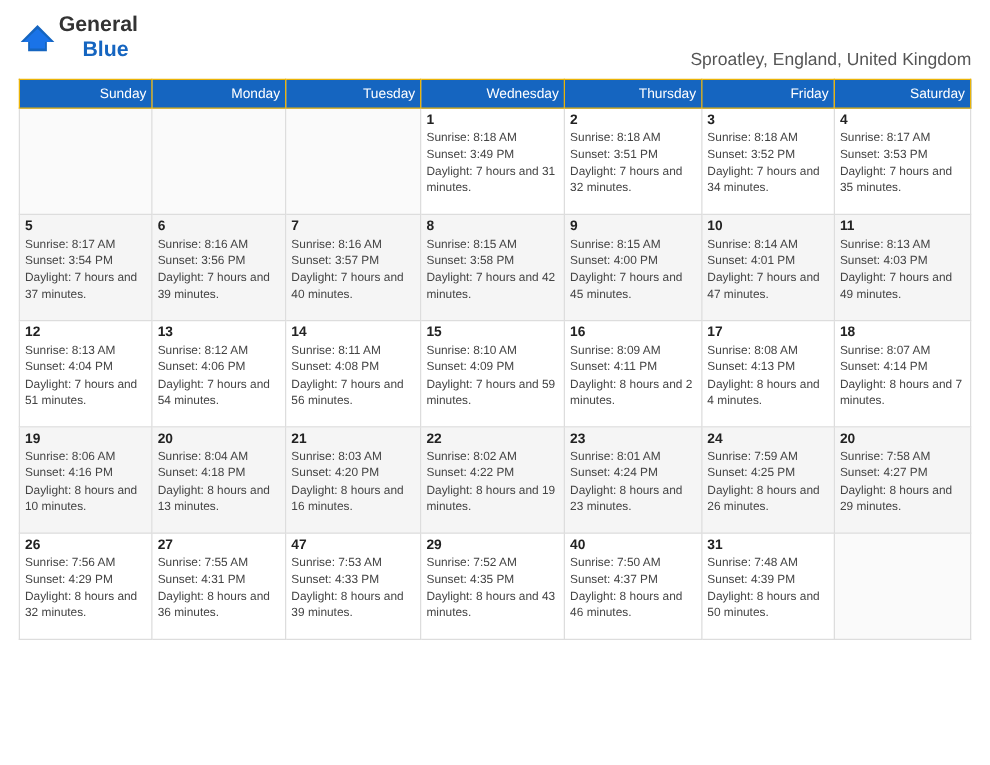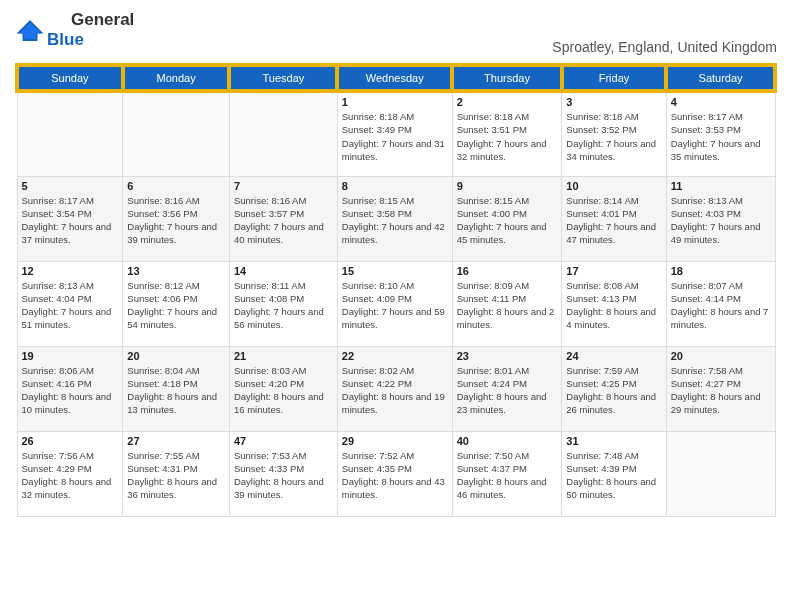--- a/index.html
+++ b/index.html
@@ -6,41 +6,41 @@
     body { font-family: Arial, sans-serif; background: #fff; width: 792px; height: 612px; overflow: hidden; }
     .page { width: 792px; min-height: 612px; padding: 10px 15px; }
     .header { display: flex; justify-content: space-between; align-items: flex-start; margin-bottom: 8px; }
     .logo { display: flex; align-items: center; }
     .logo-icon { width: 30px; height: 25px; margin-right: 2px; }
     .title-section { text-align: right; }
     .month-title { font-size: 32px; color: #1a1a2e; font-weight: 300; }
     .location { font-size: 14px; color: #555; margin-top: 29px; }
     table { width: 100%; border-collapse: collapse; font-size: 10px; }
     thead tr { background-color: #1565c0; color: white; }
-    thead th { padding: 5px 4px; text-align: center; font-size: 11px; font-weight: normal; border: 4px solid #eab308; }
+    thead th { padding: 5px 4px; text-align: right; font-size: 11px; font-weight: normal; border: 1px solid #eab308; }
     tbody tr { background: #fff; }
     tbody tr:nth-child(even) { background: #f5f5f5; }
     tbody td { border: 1px solid #ddd; padding: 3px 4px; vertical-align: top; height: 85px; }
     .day-num { font-weight: bold; font-size: 11px; margin-bottom: 2px; color: #222; }
     .day-info { color: #444; font-size: 9.5px; line-height: 1.4; }
     .empty { background: #fafafa; }
   </style>
 </head>
 <body>
 
 <div class="page">
   <div class="header">
     <div class="logo">
       <svg class="logo-icon" viewBox="0 0 40 32">
         <polygon points="20,2 38,20 30,20 30,30 10,30 10,20 2,20" fill="#1565c0"></polygon>
         <polygon points="20,6 35,20 28,20 28,27 12,27 12,20 5,20" fill="#1a73e8"></polygon>
       </svg>
       <div>
-        <span style="font-size:17px; font-weight:bold; color:#333;margin-left:24px;">General</span><br>
-        <span style="font-size:17px; font-weight:bold; color:#1565c0;">Blue</span>
+        <span style="font-size:17px; font-weight:bold; color:#333;">General</span><br>
+        <span style="font-size:17px; font-weight:bold; color:#1565c0;margin-left:19px;">Blue</span>
       </div>
     </div>
     <div class="title-section">
       <div class="location">Sproatley, England, United Kingdom</div>
     </div>
   </div>
 
   <table>
     <thead>
       <tr>

